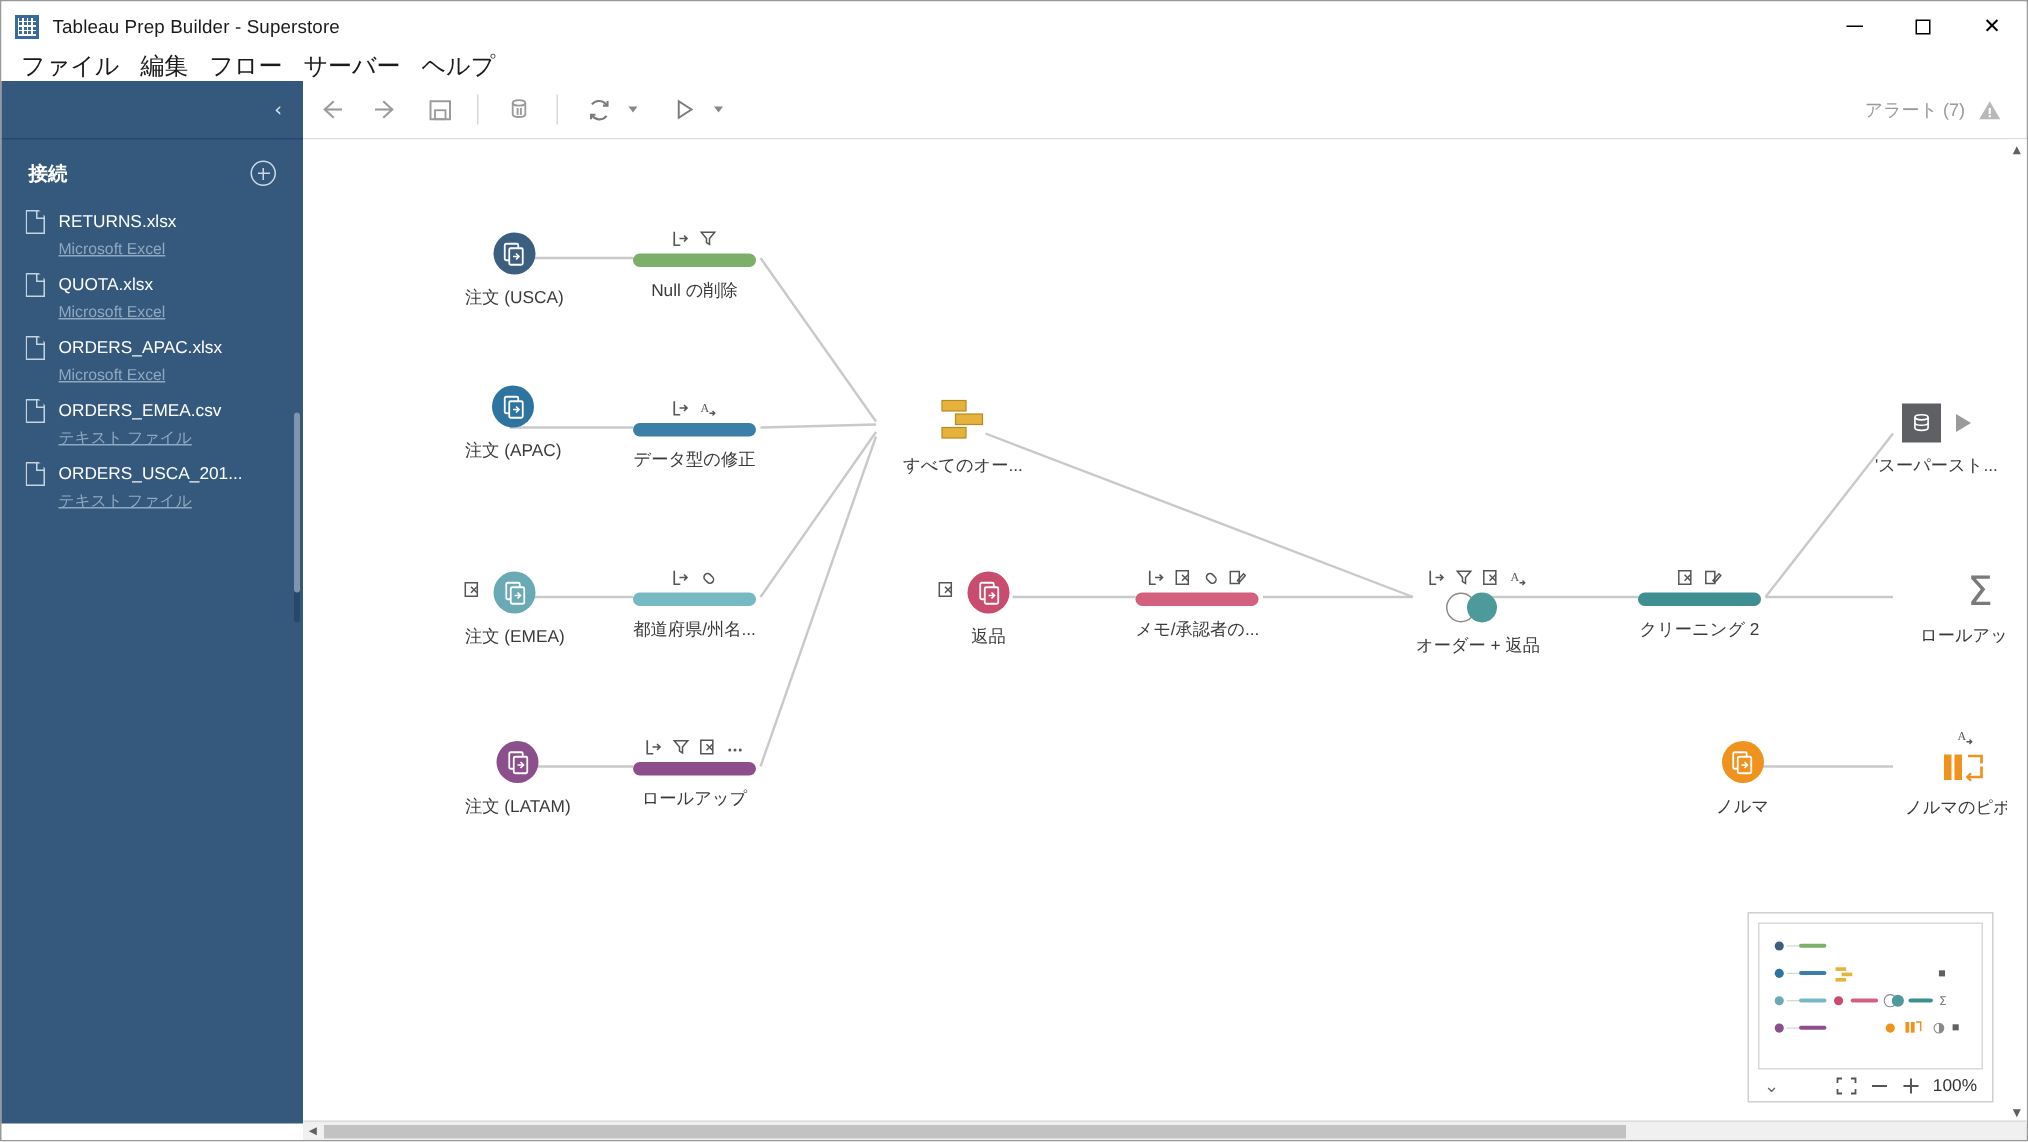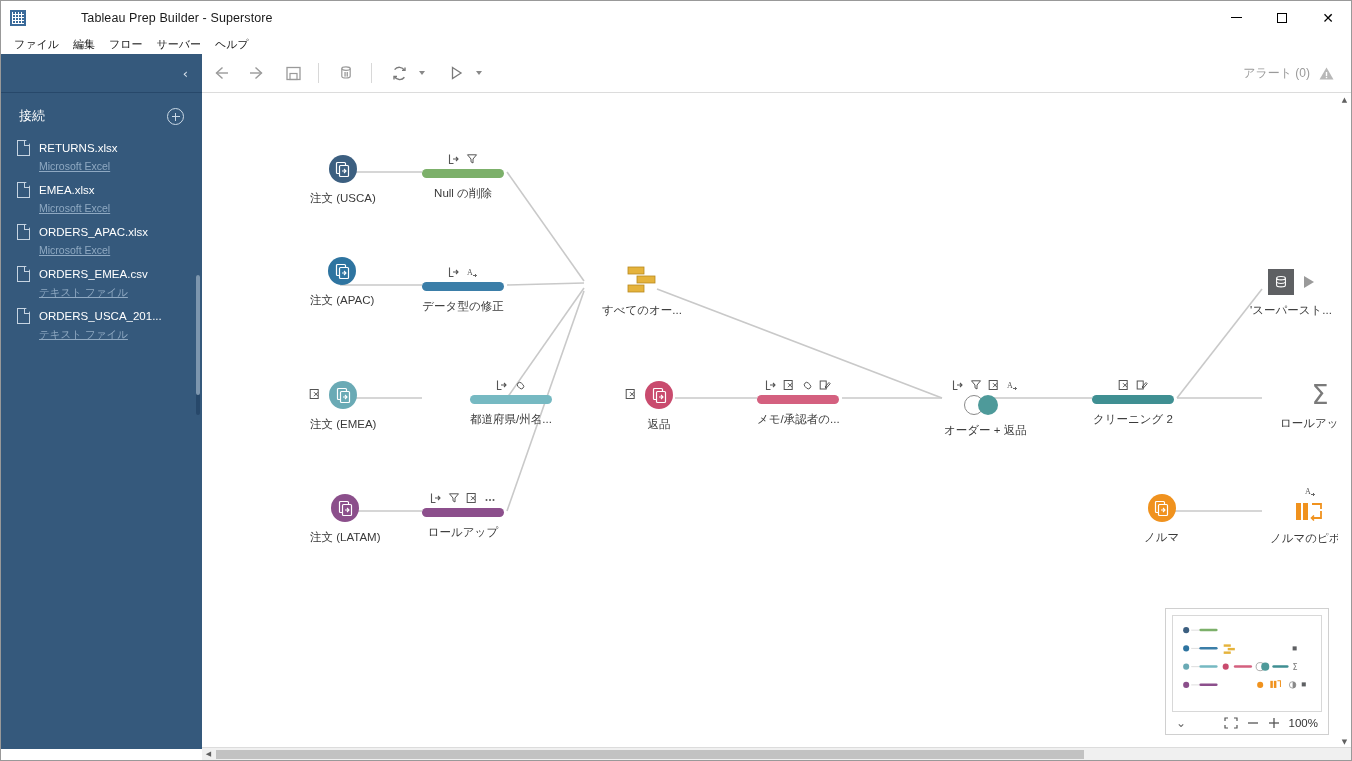--- a/index.html
+++ b/index.html
@@ -13,21 +13,21 @@
     position: relative;
     width: 1352px; height: 761px;
     border: 1px solid #999;
     background: #ffffff;
   }
 
   
   .titlebar {
     position: absolute; top: 0; left: 0; width: 1350px; height: 33px;
     background: #ffffff;
-    display: flex; align-items: center; gap: 46px;
+    display: flex; align-items: center;
   }
   .title-icon {
     width: 16px; height: 16px; margin-left: 9px; margin-right: 9px;
     background: #3a6a9a;
     position: relative; flex: none;
   }
   .title-icon::before {
     content: ""; position: absolute; left: 2px; top: 2px; right: 2px; bottom: 2px;
     background:
       repeating-linear-gradient(90deg, #ffffff 0 1px, transparent 1px 3px),
@@ -46,41 +46,42 @@
   .glyph-max { display: block; width: 10px; height: 10px; border: 1px solid #000; }
   .glyph-close { font-size: 14px; line-height: 1; font-family: "DejaVu Sans", sans-serif; }
 
   
   .menubar {
     position: absolute; top: 33px; left: 0; width: 1350px; height: 20px;
     display: flex; align-items: center; padding-left: 6px;
     background: #ffffff;
   }
   .menu-item {
-    font-size: 11px; color: #1a1a1a; padding: 2px 7px; cursor: default;
+    font-size: 16px; color: #1a1a1a; padding: 2px 7px; cursor: default;
   }
 
   
   .leftpanel {
     position: absolute; top: 53px; left: 0; width: 201px; height: 695px;
     background: #35597c;
     overflow: hidden;
   }
   .lp-header {
     height: 38px; display: flex; align-items: center; justify-content: flex-end;
     padding-right: 14px;
   }
   .collapse-chevron {
     color: #dce6ef; font-size: 13px; cursor: pointer; line-height: 1;
     font-family: "DejaVu Sans", sans-serif;
   }
   .lp-divider { height: 1px; background: #27486a; }
   .lp-title-row {
-    display: flex; align-items: flex-end; justify-content: space-between;
+    display: flex; align-items: flex-start; justify-content: space-between;
     padding: 14px 18px 10px 18px;
+    font-weight: bold;
   }
   .lp-title { font-size: 13px; color: #ffffff; }
   .plus-circle {
     width: 17px; height: 17px; border: 1.3px solid #cbd9e6; border-radius: 50%;
     position: relative; cursor: pointer;
   }
   .plus-circle::before, .plus-circle::after {
     content: ""; position: absolute; background: #cbd9e6;
   }
   .plus-circle::before { left: 3.5px; top: 7px; width: 8.5px; height: 1.3px; }
@@ -269,21 +270,21 @@
       <div class="conn-item">
         <span class="file-icon"></span>
         <span>
           <span class="conn-name">RETURNS.xlsx</span><br>
           <span class="conn-type">Microsoft Excel</span>
         </span>
       </div>
       <div class="conn-item">
         <span class="file-icon"></span>
         <span>
-          <span class="conn-name">EMEA.xlsx</span><br>
+          <span class="conn-name">QUOTA.xlsx</span><br>
           <span class="conn-type">Microsoft Excel</span>
         </span>
       </div>
       <div class="conn-item">
         <span class="file-icon"></span>
         <span>
           <span class="conn-name">ORDERS_APAC.xlsx</span><br>
           <span class="conn-type">Microsoft Excel</span>
         </span>
       </div>
@@ -350,21 +351,21 @@
     <div class="tb-group" style="margin-left:8px;">
       <div class="tb-btn">
         <svg width="18" height="18" viewBox="0 0 18 18">
           <path d="M5.5 3.5 L14 9 L5.5 14.5 Z" fill="none" stroke="#7a7a7a" stroke-width="1.3"></path>
         </svg>
       </div>
       <span class="caret"></span>
     </div>
 
     <div class="alerts">
-      <span class="alerts-text">アラート (0)</span>
+      <span class="alerts-text">アラート (7)</span>
       <svg width="17" height="17" viewBox="0 0 17 17">
         <path d="M8.5 2.5 L15.5 14.5 H1.5 Z" fill="#b8b8b8"></path>
         <rect x="7.8" y="7" width="1.4" height="4" fill="#ffffff"></rect>
         <rect x="7.8" y="11.8" width="1.4" height="1.4" fill="#ffffff"></rect>
       </svg>
     </div>
   </div>
 
   <div class="canvas">
 
@@ -458,21 +459,21 @@
         </span>
         <svg width="17" height="17" viewBox="0 0 17 17">
             <rect x="2.5" y="1.5" width="9" height="11" rx="1" fill="none" stroke="#fff" stroke-width="1.2"></rect>
             <rect x="5.5" y="4.5" width="9" height="11" rx="1" fill="#6aaab5" stroke="#fff" stroke-width="1.2"></rect>
             <path d="M8 10 h4 m-2-2 l2 2 l-2 2" stroke="#fff" stroke-width="1.1" fill="none"></path>
           </svg>
       </div>
       <div class="node-label">注文 (EMEA)</div>
     </div>
 
-    <div class="node" style="left:220px; top:284px;margin-left:48px;">
+    <div class="node" style="left:220px; top:284px;">
       <div class="icon-row">
         <svg width="12" height="12" viewBox="0 0 12 12">
             <path d="M1.5 1.5 v9 h4" fill="none" stroke="#555" stroke-width="1.1"></path>
             <path d="M5 6 h5 m-2-2 l2 2 l-2 2" fill="none" stroke="#555" stroke-width="1.1"></path>
           </svg>
         <svg width="12" height="12" viewBox="0 0 12 12">
             <path d="M4 7.5 a2.4 2.4 0 1 1 3.4-3.4 l1.6 1.6 a2.4 2.4 0 1 1-3.4 3.4 Z" fill="none" stroke="#555" stroke-width="1"></path>
           </svg>
       </div>
       <div class="step-bar" style="background:#76b9c2;"></div>

